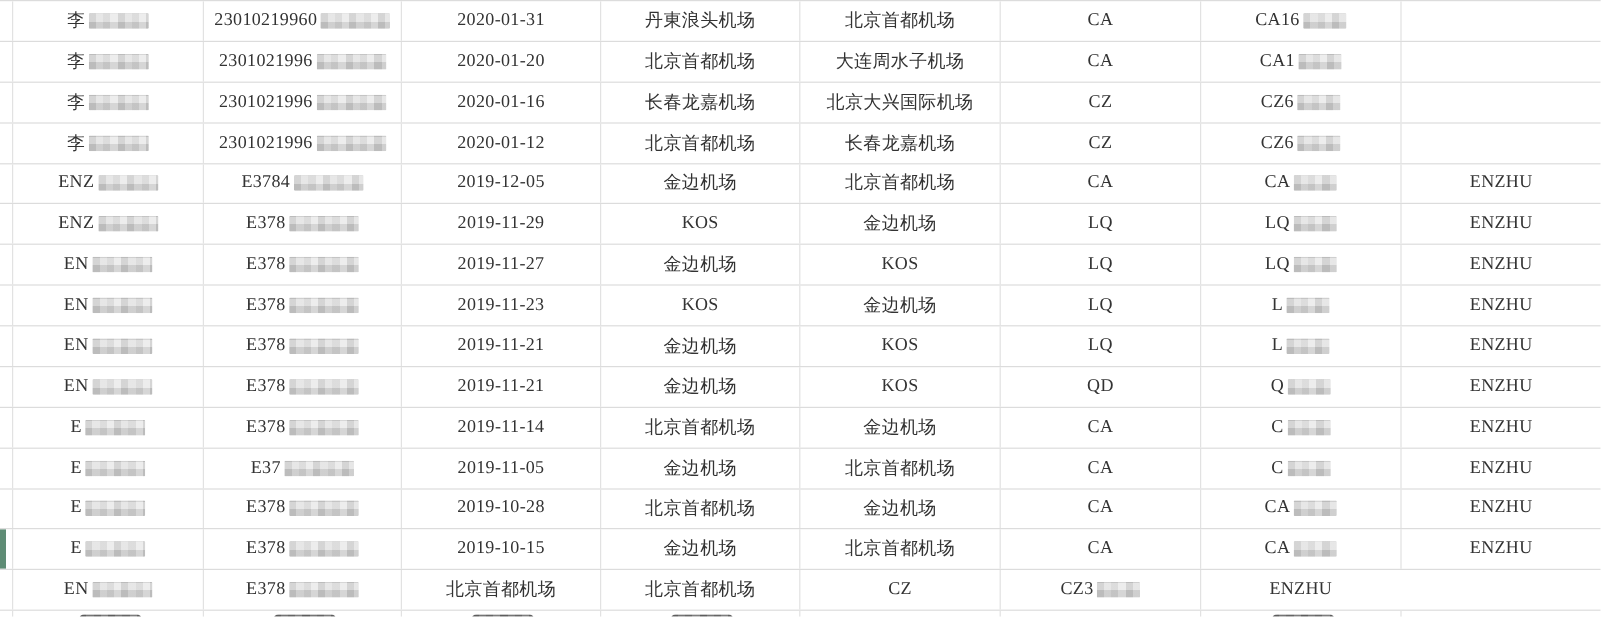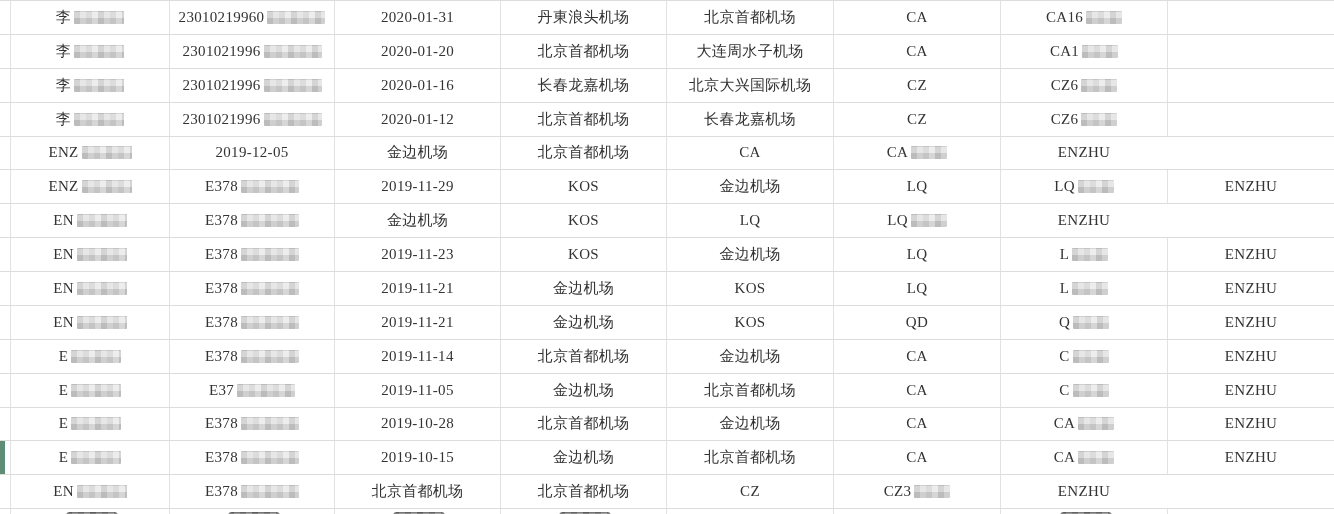--- a/index.html
+++ b/index.html
@@ -196,20 +196,24 @@
           <span></span>
         </div>
       </div>
       <div class="row">
         <div class="cell gutter"></div>
         <div class="cell">
           <span>ENZ</span>
           <span class="mosaic m-name"></span>
         </div>
         <div class="cell">
+          <span>E3784</span>
+          <span class="mosaic m-id"></span>
+        </div>
+        <div class="cell">
           <span>2019-12-05</span>
         </div>
         <div class="cell">
           <span>金边机场</span>
         </div>
         <div class="cell">
           <span>北京首都机场</span>
         </div>
         <div class="cell">
           <span>CA</span>
@@ -254,20 +258,23 @@
       </div>
       <div class="row">
         <div class="cell gutter"></div>
         <div class="cell">
           <span>EN</span>
           <span class="mosaic m-name"></span>
         </div>
         <div class="cell">
           <span>E378</span>
           <span class="mosaic m-id"></span>
+        </div>
+        <div class="cell">
+          <span>2019-11-27</span>
         </div>
         <div class="cell">
           <span>金边机场</span>
         </div>
         <div class="cell">
           <span>KOS</span>
         </div>
         <div class="cell">
           <span>LQ</span>
         </div>

